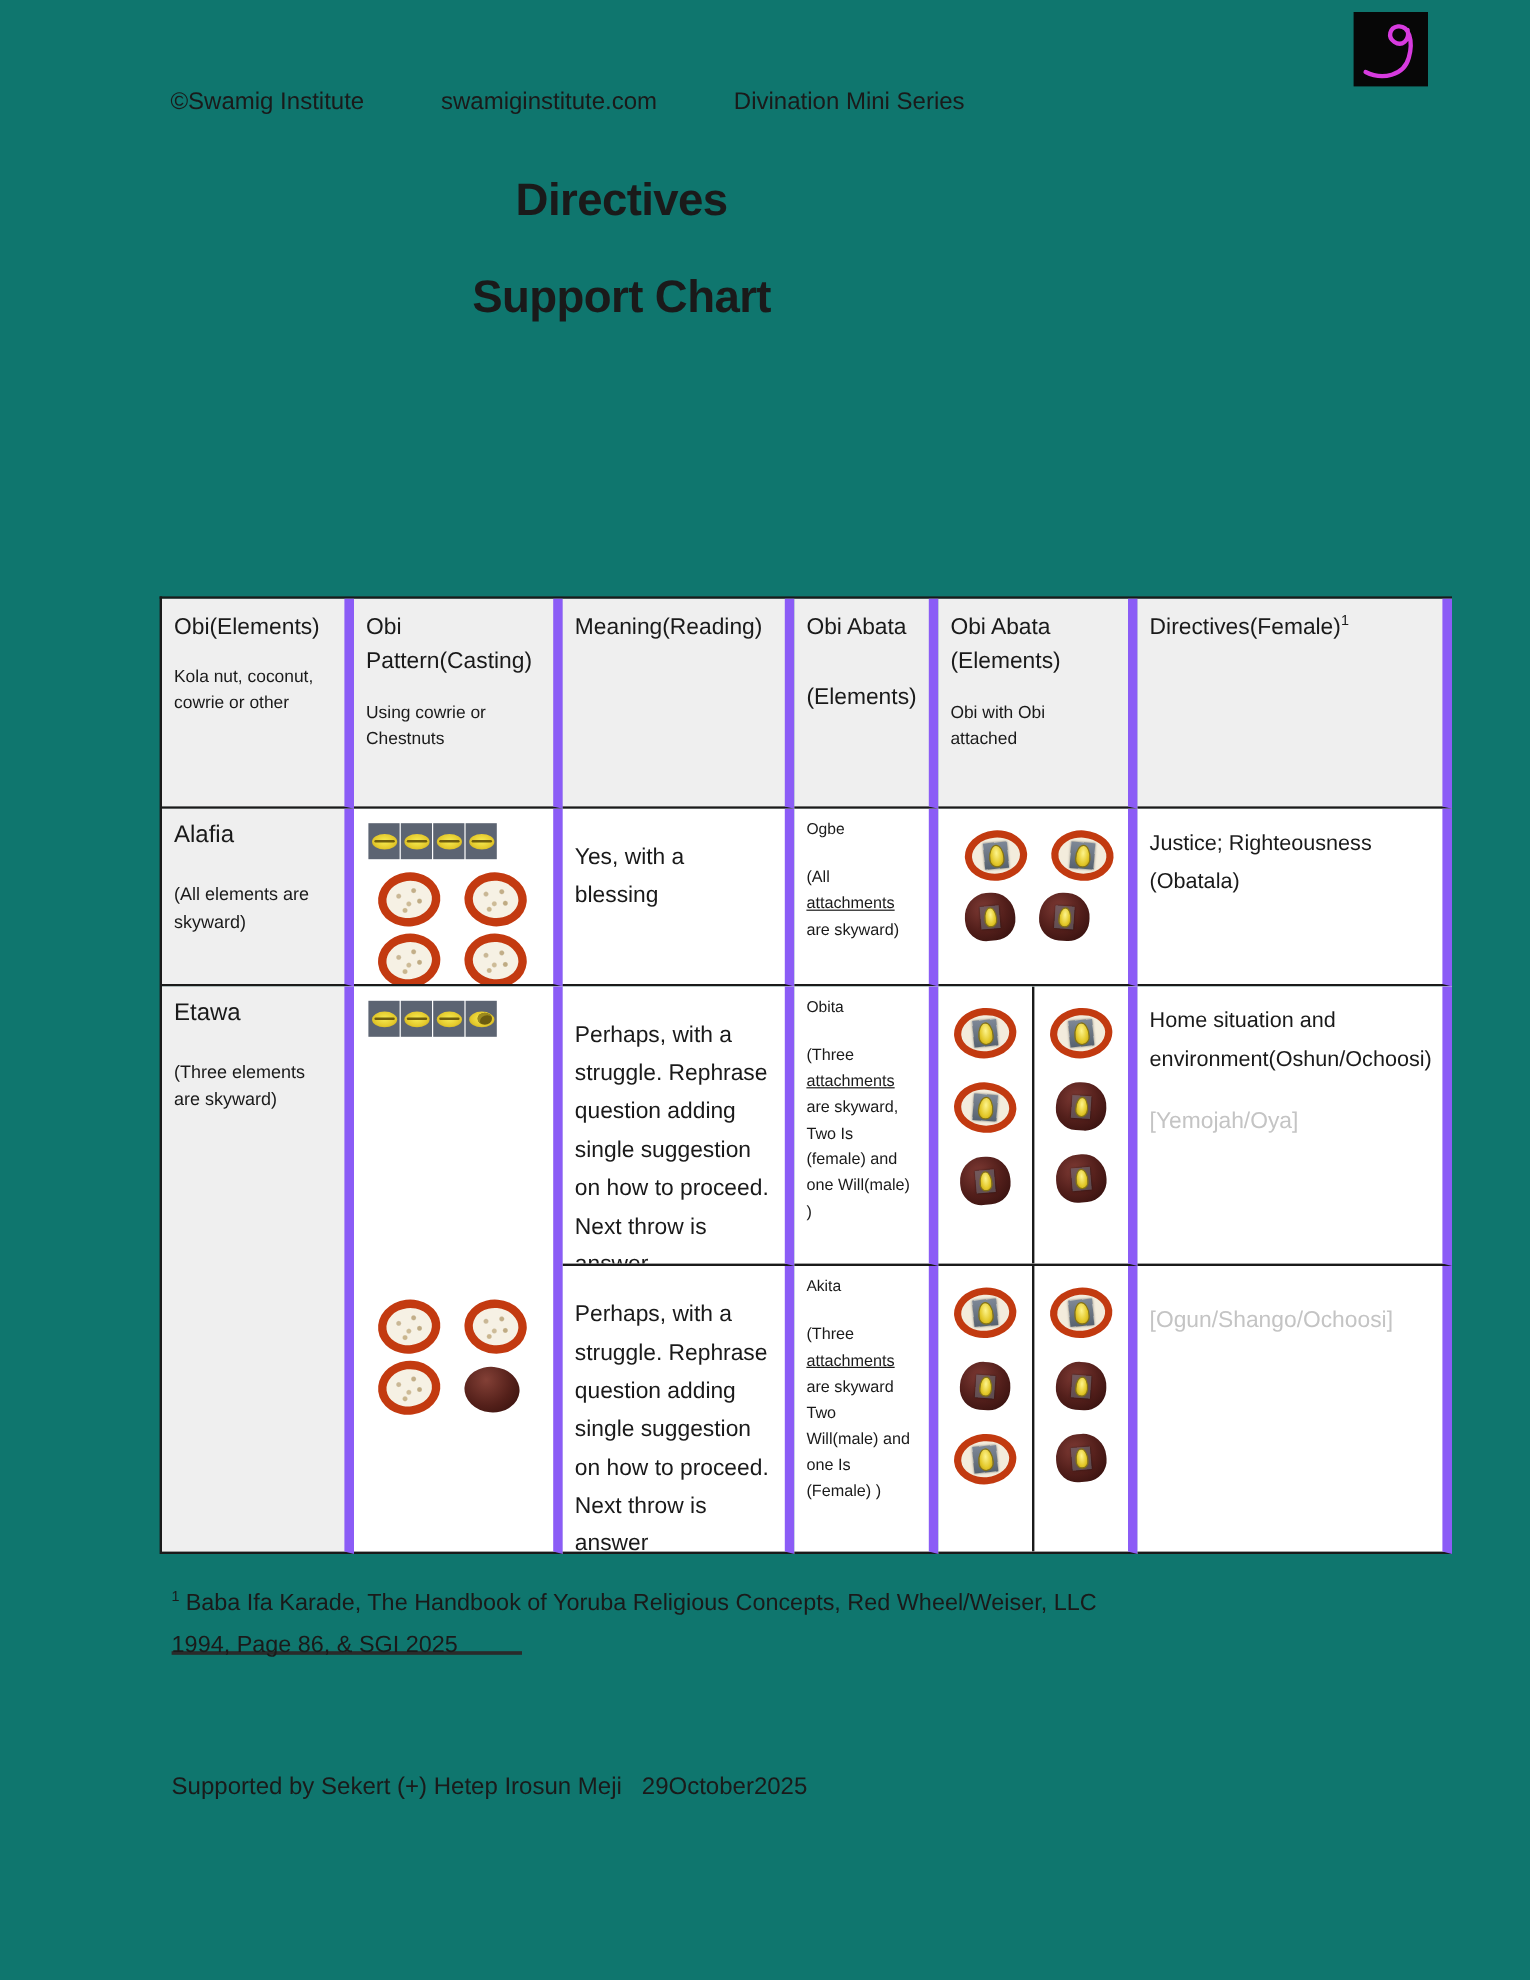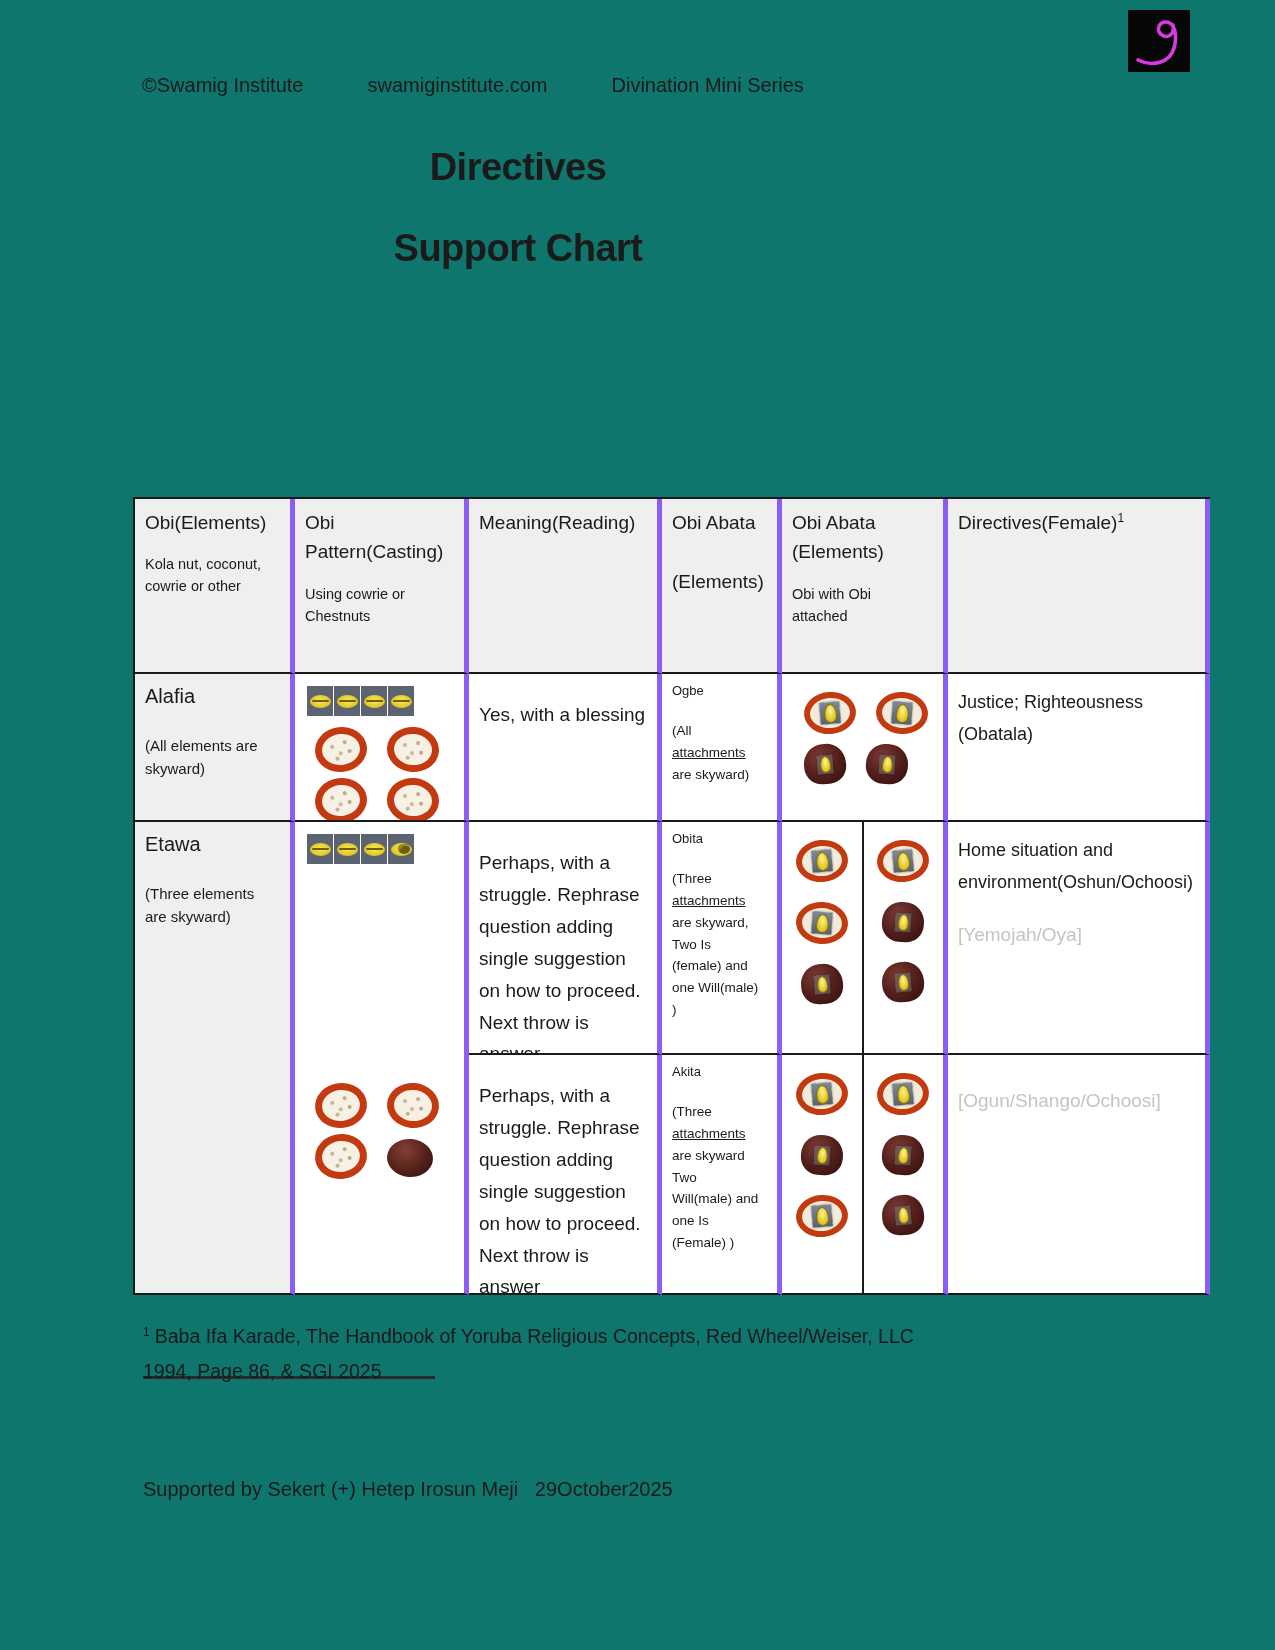--- a/index.html
+++ b/index.html
@@ -16,21 +16,21 @@
   
   .title{position:absolute;left:133px;top:146px;width:770px;text-align:center;}
   .title div{font-size:38px;font-weight:700;height:81px;letter-spacing:-.5px;}
 
   
   .chart-table{position:absolute;left:133px;top:497px;
     display:grid;
     grid-template-columns:160px 174px 193px 120px 166px 262px;
     grid-template-rows:175px 148px 233px 240px;
     border-top:2px solid #1a1a1a;border-left:2px solid #1a1a1a;}
-  .cell{border-right:5px solid #8b5cf6;border-bottom:2px solid #1a1a1a;
+  .cell{border-right:8px solid #8b5cf6;border-bottom:2px solid #1a1a1a;
         box-sizing:border-box;padding:9px 10px;overflow:hidden;background:#fff;}
   .cell.shade{background:#efefef;}
   .cell.nopad{padding:0;}
   .r23{grid-row:span 2;}
   .pl{white-space:pre-line;}
 
   .cell-title{font-size:19px;line-height:1.55;}
   .cell-sub{font-size:14.5px;line-height:1.5;display:block;margin-top:17px;}
   sup{font-size:12px;}
 

